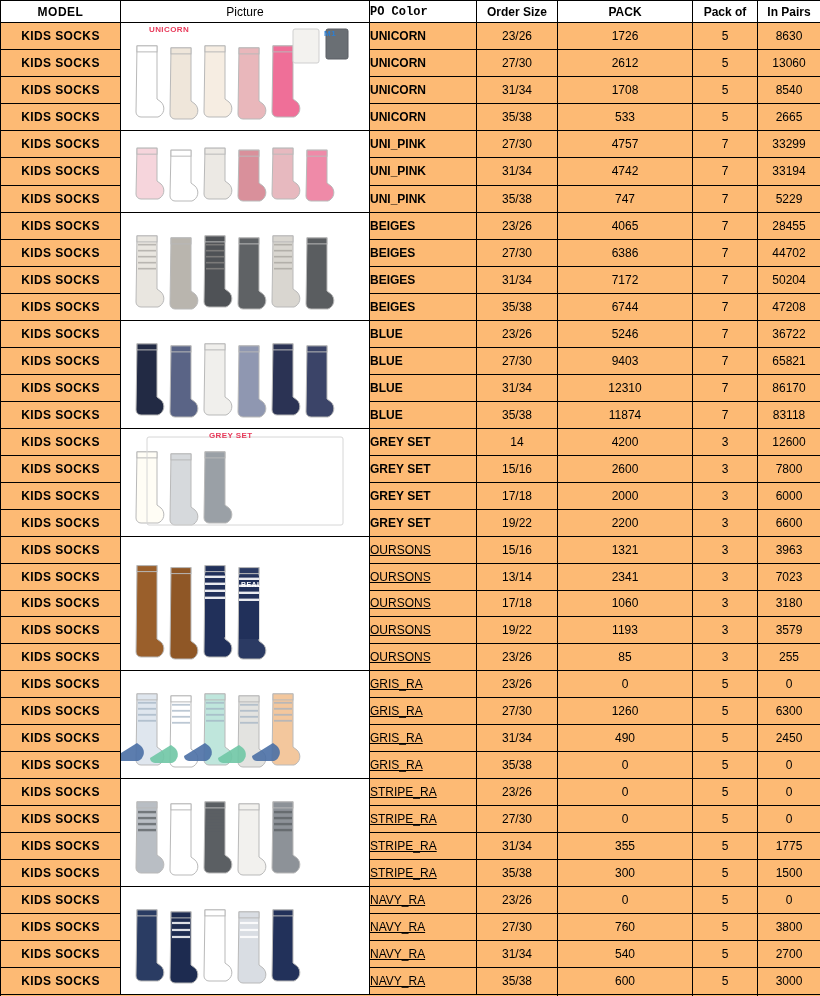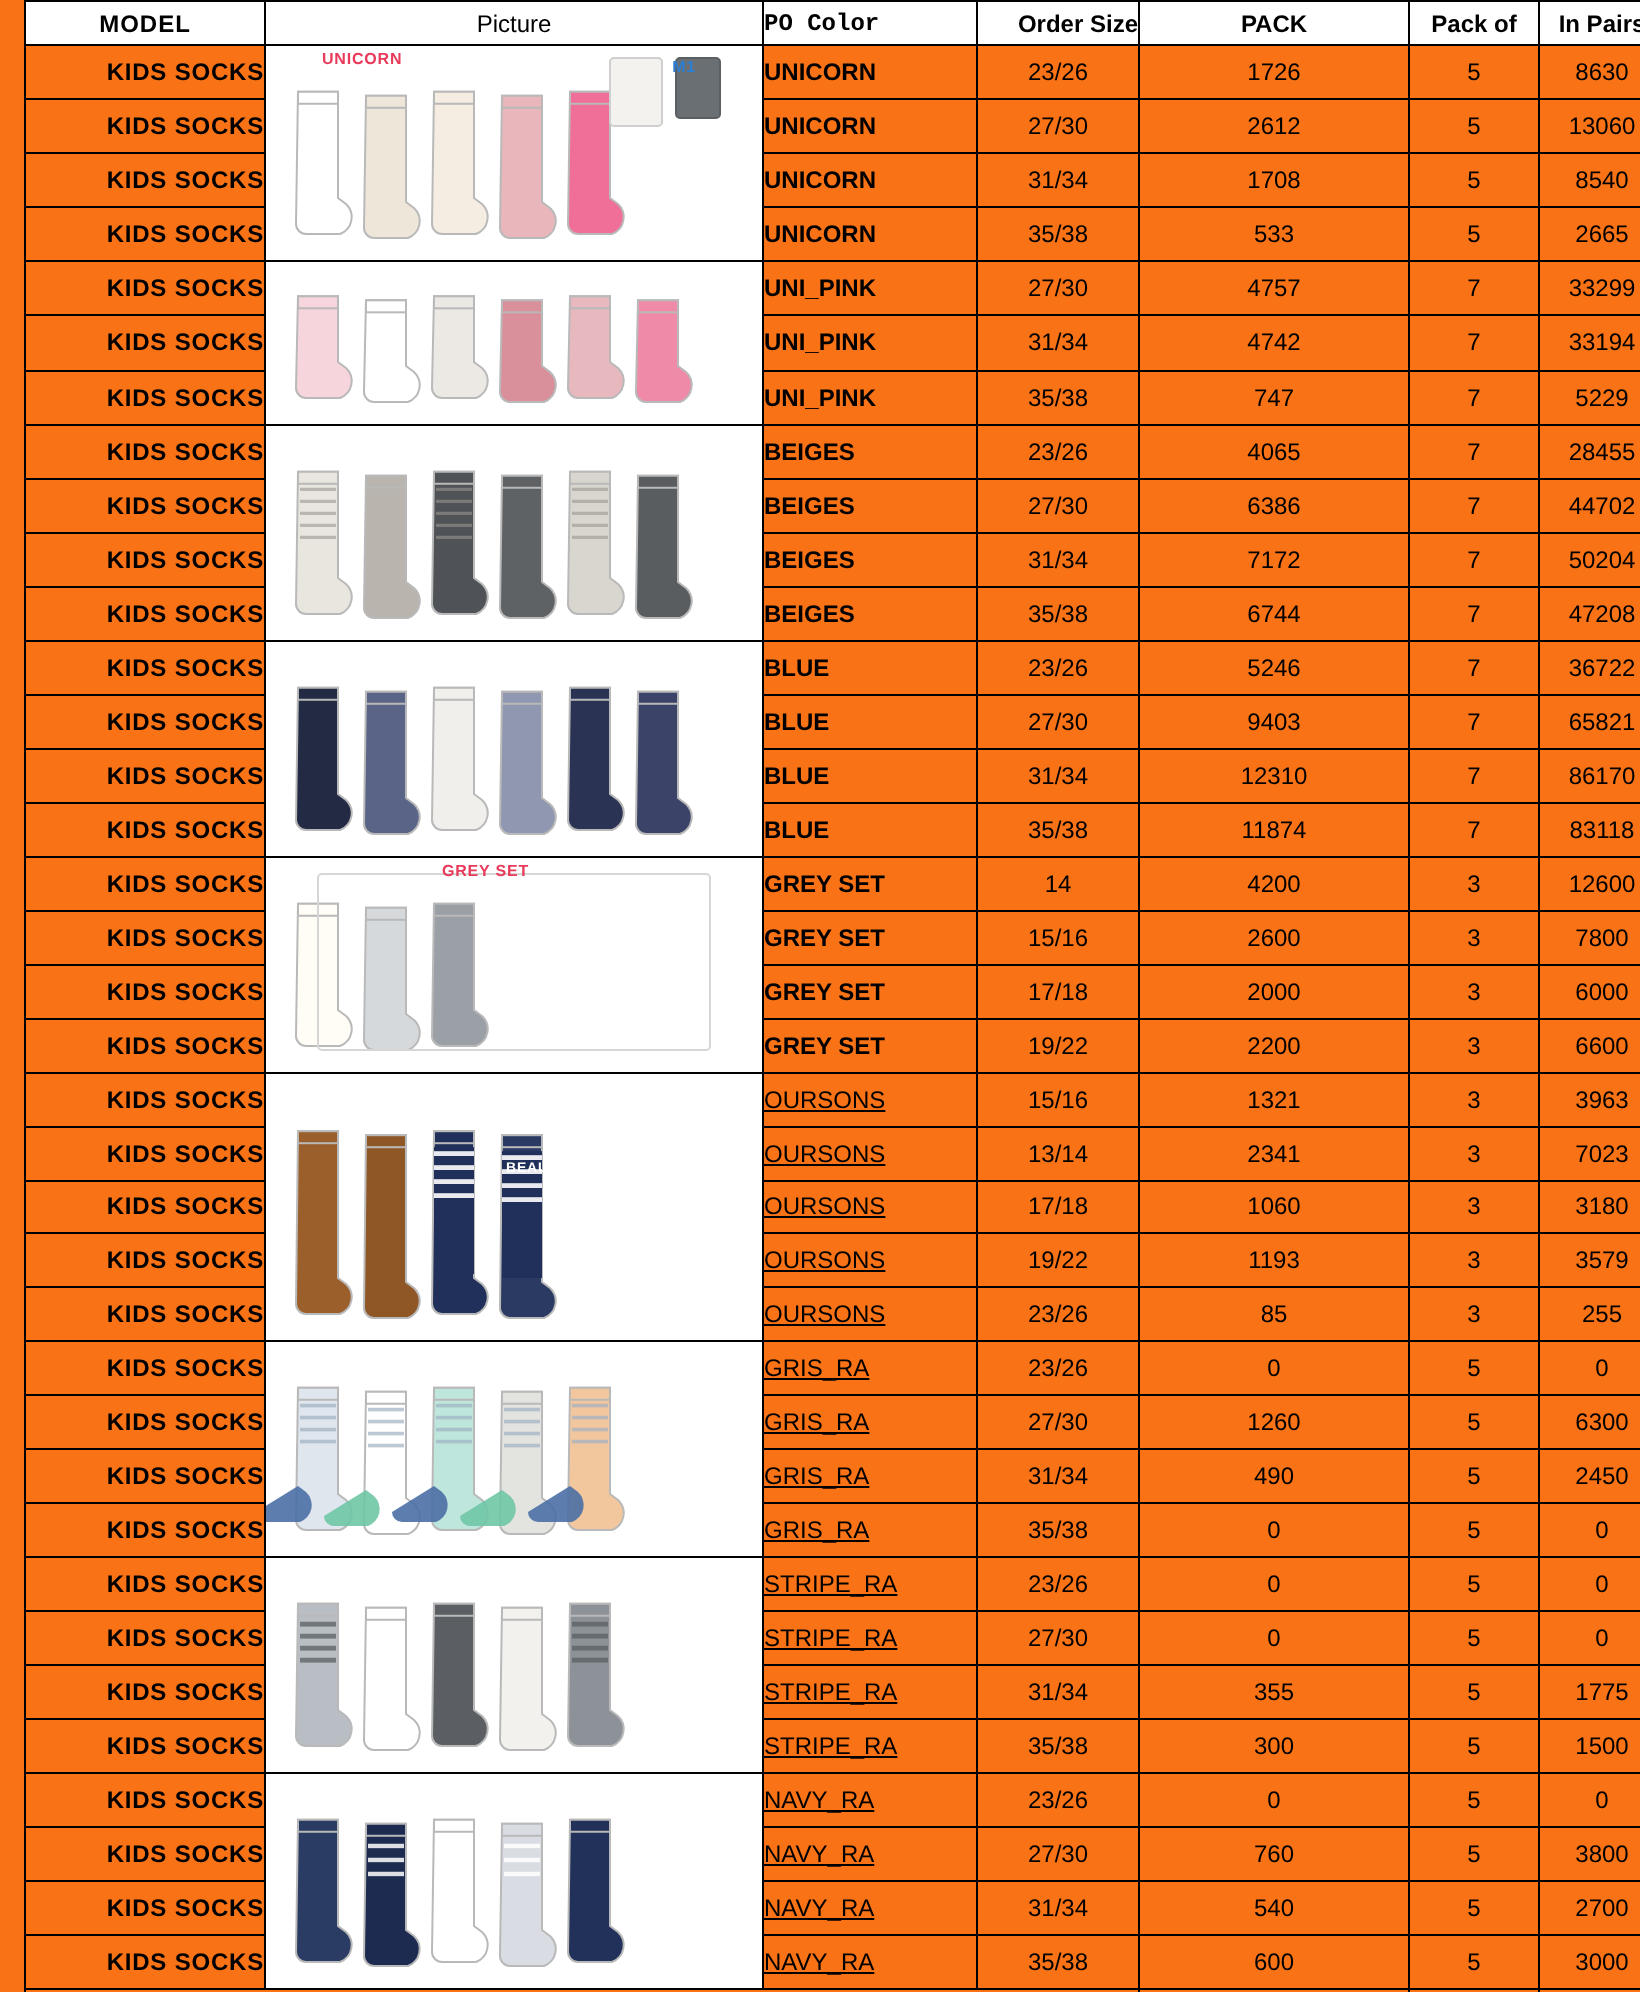--- a/index.html
+++ b/index.html
@@ -5,22 +5,21 @@
   * { box-sizing: border-box; }
   html, body {
     margin: 0; padding: 0;
     background: #ffffff;
     font-family: "Liberation Sans", sans-serif;
   }
   .sheet {
     width: 820px;
     height: 996px;
     position: relative;
-    background: #f97316;
-    padding-left: 12px;
+    background: #fdba74;
   }
   table.grid {
     border-collapse: collapse;
     width: 820px;
     table-layout: fixed;
   }
   table.grid td, table.grid th {
     border: 1px solid #000;
     padding: 0;
     font-size: 12px;
@@ -38,27 +37,27 @@
 
   thead th {
     height: 22px;
     font-weight: bold;
     font-size: 12.5px;
     background: #fff;
   }
   th.h-model   { text-align: center; letter-spacing: .5px; }
   th.h-pic     { text-align: center; padding-left: 5px; font-weight: normal; font-size: 12px;}
   th.h-po      { text-align: left; padding-left: 5px; font-family: Liberation Mono, monospace; }
-  th.h-size    { text-align: right; }
+  th.h-size    { text-align: center; }
   th.h-pack    { text-align: center; }
   th.h-packof  { text-align: center; }
   th.h-pairs   { text-align: center; }
 
   td.model {
-    text-align: right;
+    text-align: center;
     font-weight: bold;
     font-size: 12.5px;
     letter-spacing: .4px;
     height: 26px;
   }
   td.po {
     padding-left: 5px;
     font-weight: bold;
     font-size: 12px;
   }

